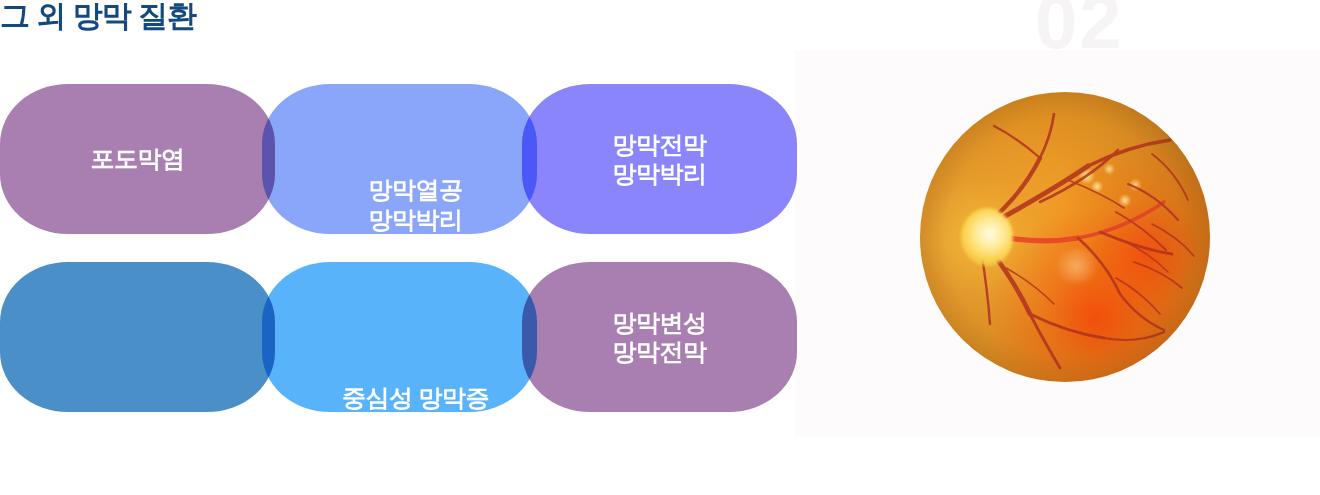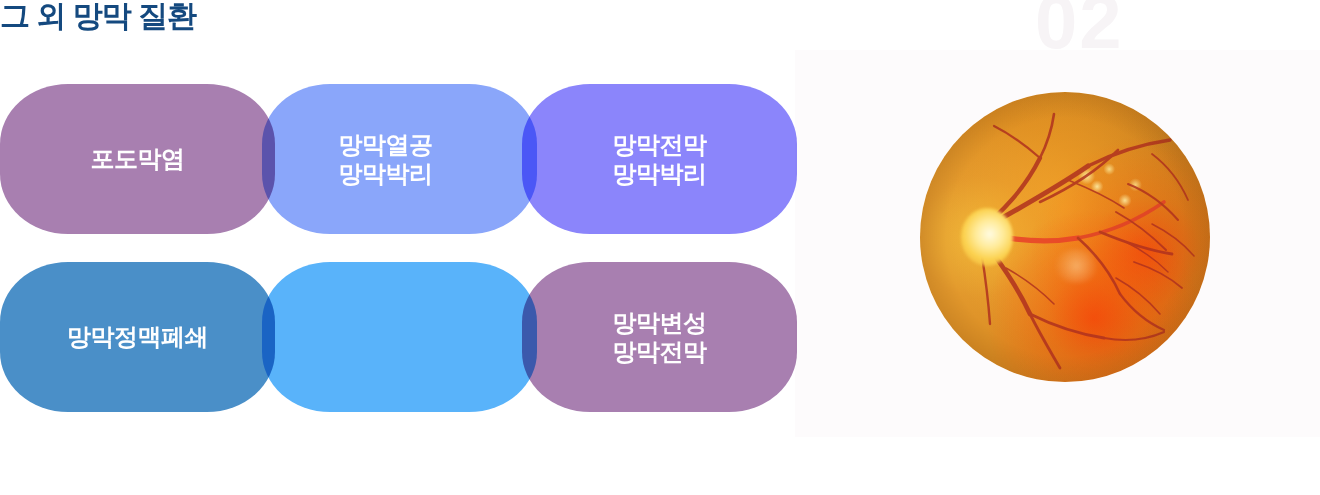--- a/index.html
+++ b/index.html
@@ -151,21 +151,21 @@
     position: absolute;
     top: 0;
     width: 275px;
     height: 150px;
     display: flex;
     align-items: center;
     justify-content: center;
     pointer-events: none;
   }
   .label-layer.col-0 { left: 0px; }
-  .label-layer.col-1 { left: 248px; }
+  .label-layer.col-1 { left: 278px; align-items: flex-end; }
   .label-layer.col-2 { left: 522px; }
 </style>
 </head>
 <body style="background: rgb(255, 255, 255);">
 
 <div id="page-title" style="color: rgb(20, 73, 127);">그 외 망막 질환</div>
 
 <div id="image-panel" style="background: rgb(253, 251, 252);"></div>
 
 <div id="watermark-number" style="color: rgb(247, 244, 246);">02</div>
@@ -224,22 +224,22 @@
       <span class="pill-label">망막전막
 망막박리</span>
     </div>
   </div>
 
   <div class="pill-row" id="pill-row-bottom">
     <div class="pill col-0" style="background-color: rgb(74, 143, 200);"></div>
     <div class="pill col-1" style="background-color: rgb(89, 179, 250);"></div>
     <div class="pill col-2" style="background-color: rgb(168, 127, 176);"></div>
 
-    <div class="label-layer col-0">
-      <span class="pill-label">망막정맥폐쇄</span>
+    <div class="label-layer col-1">
+      <span class="pill-label">중심성 망막증</span>
     </div>
     <div class="label-layer col-2">
       <span class="pill-label">망막변성
 망막전막</span>
     </div>
   </div>
 
 </div>
 
 </body></html>

